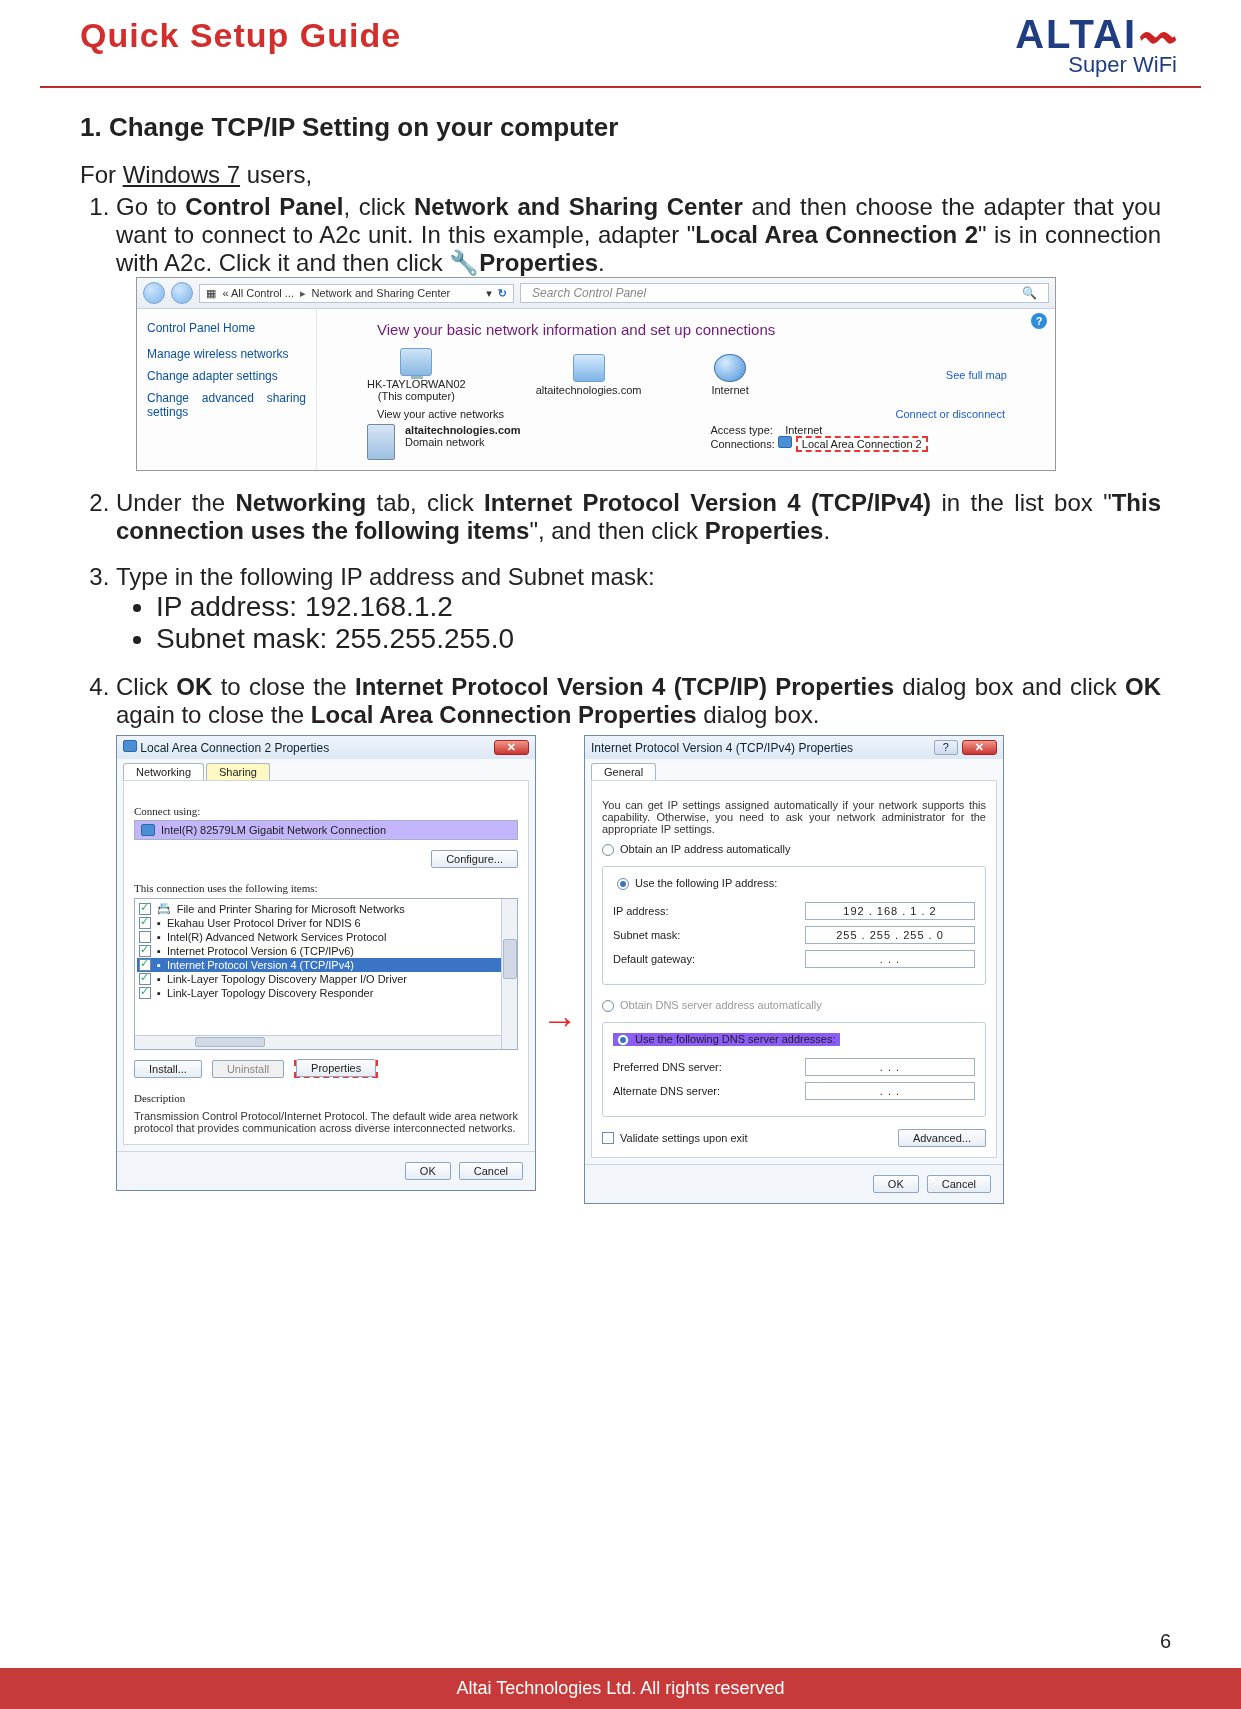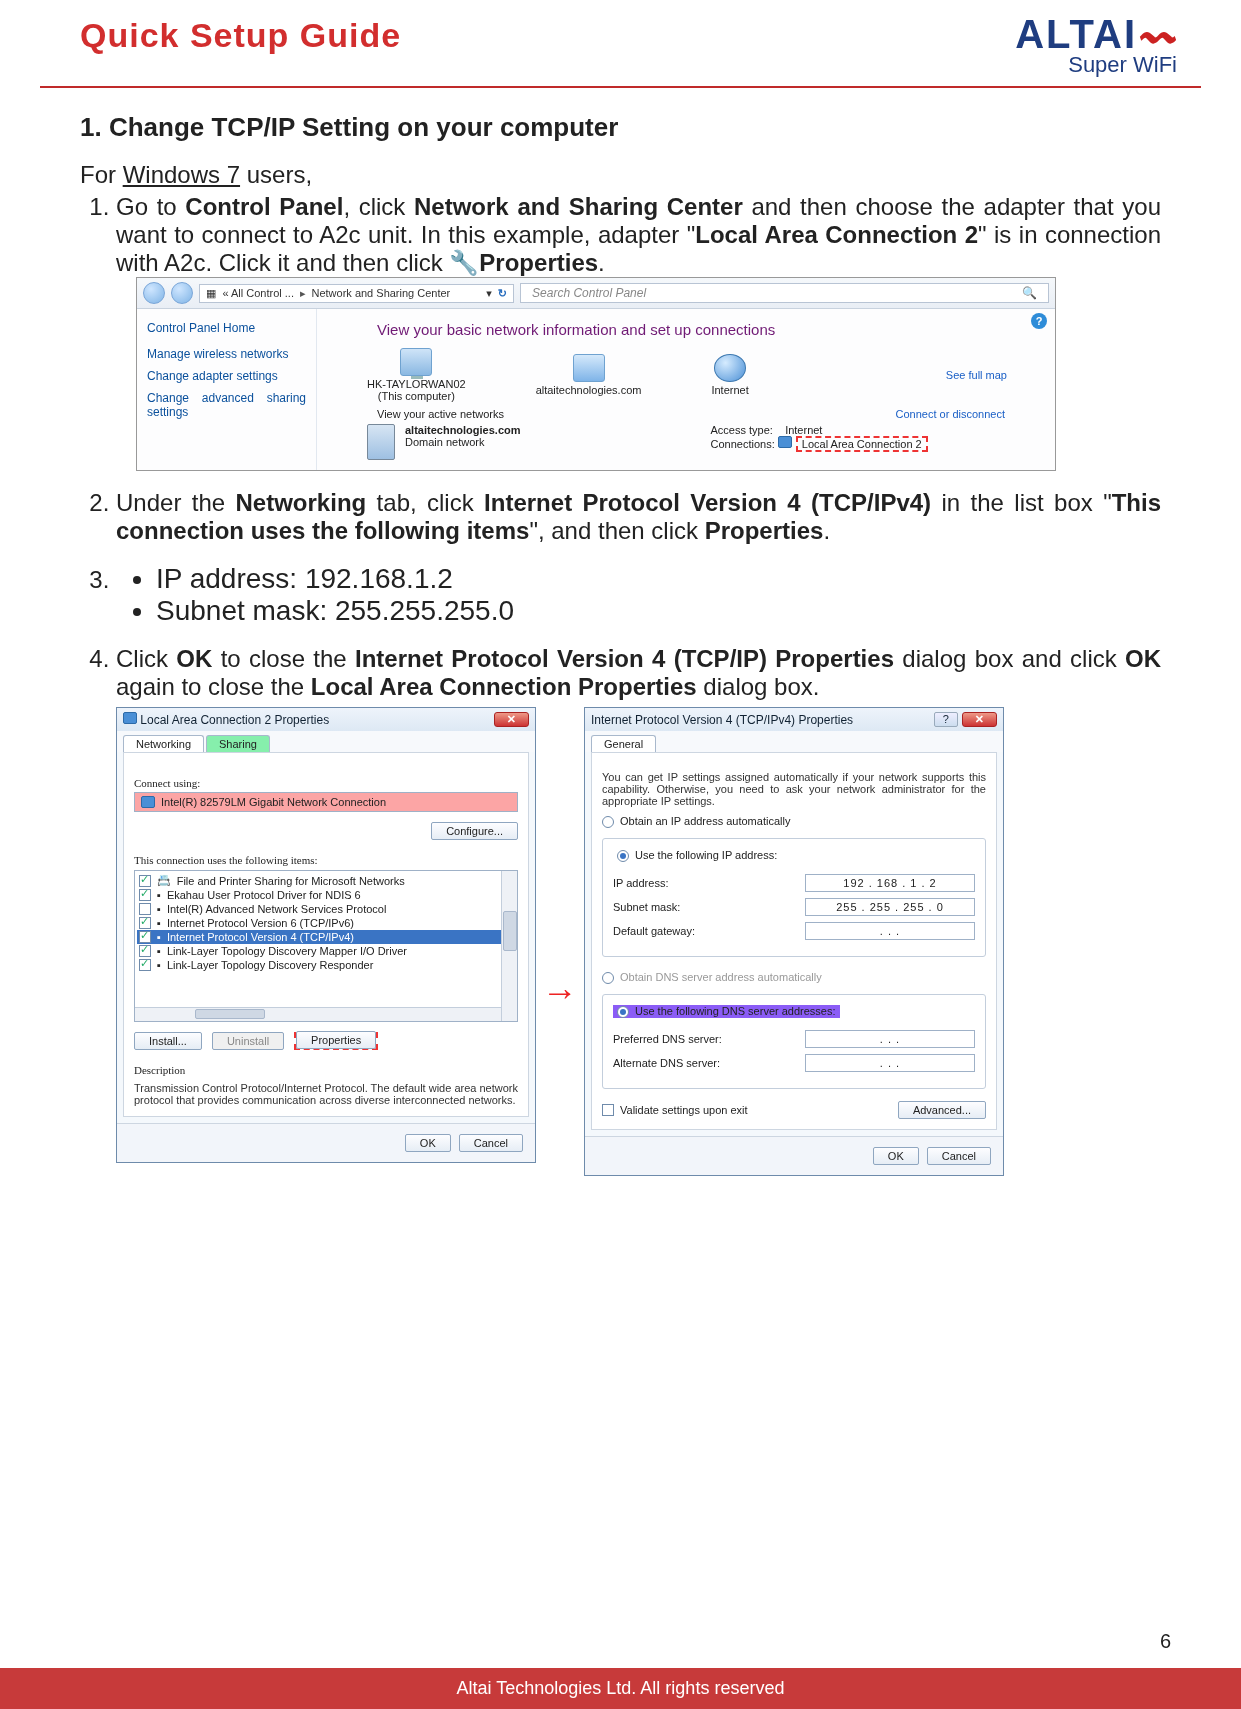--- a/index.html
+++ b/index.html
@@ -57,24 +57,24 @@
   .ss-row{display:flex;align-items:flex-start;gap:6px;margin-left:0;margin-top:6px;}
   .ss2,.ss3{width:420px;}
   .arrow-col{display:flex;align-items:center;justify-content:center;color:#e22;font-size:36px;font-weight:bold;padding-top:260px;}
   .win{border:1px solid #6e8bab;background:#f4f8fc;font-family:"Segoe UI",Tahoma,sans-serif;}
   .win-title{background:linear-gradient(#eef4fb,#dde8f4);display:flex;align-items:center;justify-content:space-between;padding:4px 6px;font-size:12px;color:#123;}
   .win-close{background:linear-gradient(#e98,#c33);color:#fff;border:1px solid #a22;border-radius:3px;padding:0 12px;font-size:11px;font-weight:bold;}
   .win-help-close{display:flex;gap:4px;}
   .win-help{background:linear-gradient(#eef,#cde);border:1px solid #9ab;border-radius:2px;padding:0 8px;font-size:11px;}
   .tabs{display:flex;background:#f7f9fc;padding:4px 6px 0 6px;gap:2px;}
   .tab{border:1px solid #a8b8cc;border-bottom:none;background:#fff;padding:2px 12px;font-size:11px;border-radius:3px 3px 0 0;}
-  .tab.inactive{background:#86efac;}
+  .tab.inactive{background:#fef9c3;}
   .panel{background:#fff;margin:0 6px 6px 6px;border:1px solid #cdd6e1;padding:10px;font-size:11px;}
   .fld-label{margin:14px 0 3px 0;font-family:Liberation Serif, serif;}
-  .fld-box{border:1px solid #9fb1c7;background:#fca5a5;padding:3px 6px;display:flex;align-items:center;gap:6px;}
+  .fld-box{border:1px solid #9fb1c7;background:#c4b5fd;padding:3px 6px;display:flex;align-items:center;gap:6px;}
   .btn{border:1px solid #8fa6c0;background:linear-gradient(#fdfdff,#e6edf5);padding:2px 14px;border-radius:2px;font-size:11px;cursor:default;}
   .btn.disabled{color:#888;background:#f0f0f0;}
   .btn-row{display:flex;justify-content:flex-end;gap:8px;margin-top:10px;}
   .list-box{border:1px solid #9fb1c7;background:#fff;height:152px;overflow:hidden;position:relative;margin-top:4px;}
   .list-inner{padding:2px;}
   .li-row{display:flex;align-items:center;gap:6px;font-size:11px;padding:1px 2px;}
   .li-row.sel{background:#3a74c4;color:#fff;}
   .cb{width:12px;height:12px;border:1px solid #6f8bab;background:#fff;position:relative;flex-shrink:0;}
   .cb.checked::after{content:"✓";position:absolute;top:-3px;left:0;font-size:11px;color:#2a6;}
   .sb{position:absolute;right:0;top:0;bottom:0;width:16px;background:#eef1f6;border-left:1px solid #c3cedc;}
@@ -184,20 +184,21 @@
             </div>
           </div>
         </div>
       </li>
 
       <li>
         <span>Under the </span><span class="b">Networking</span><span> tab, click </span><span class="b">Internet Protocol Version 4 (TCP/IPv4)</span><span> in the list box "</span><span class="b">This connection uses the following items</span><span>", and then click </span><span class="b">Properties</span><span>.</span>
       </li>
 
       <li>
+        <span>Type in the following IP address and Subnet mask:</span>
         <ul>
           <li>IP address: 192.168.1.2</li>
           <li>Subnet mask: 255.255.255.0</li>
         </ul>
       </li>
 
       <li>
         <span>Click </span><span class="b">OK</span><span> to close the </span><span class="b">Internet Protocol Version 4 (TCP/IP) Properties</span><span> dialog box and click </span><span class="b">OK</span><span> again to close the </span><span class="b">Local Area Connection Properties</span><span> dialog box.</span>
 
         <div class="ss-row">

